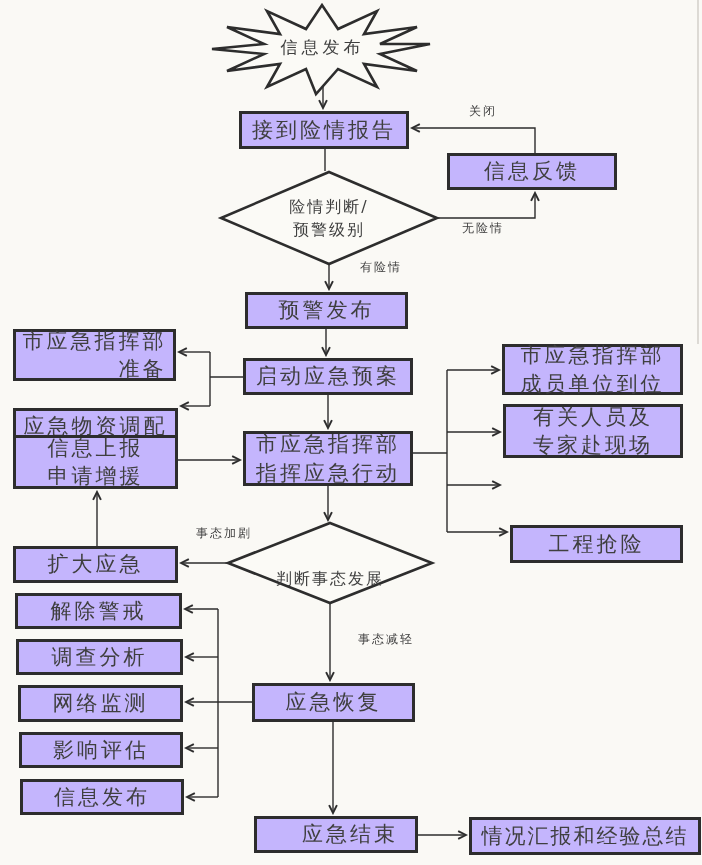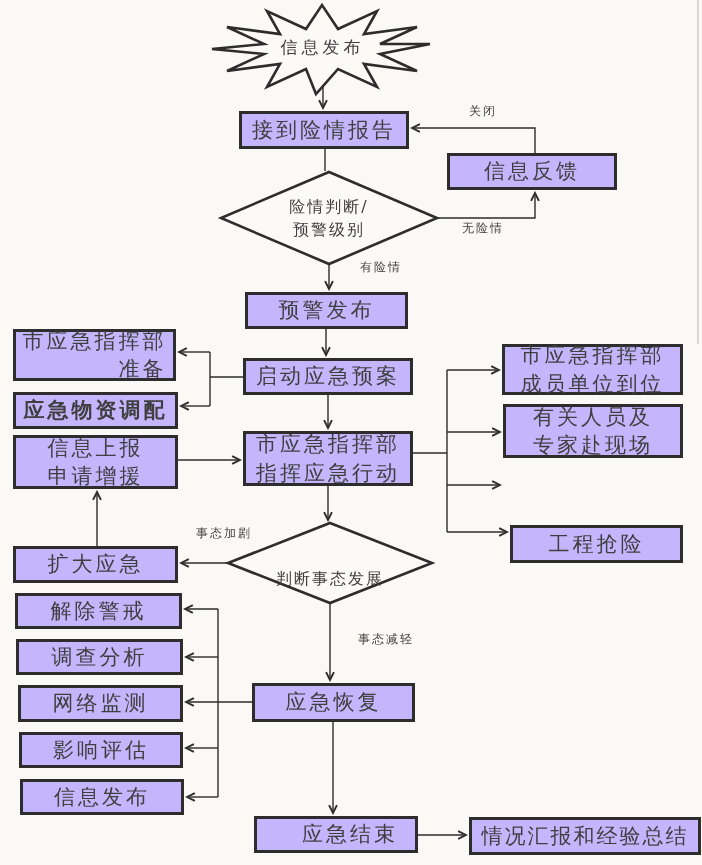--- a/index.html
+++ b/index.html
@@ -115,21 +115,21 @@
   <div class="shape-label" style="left:239px;top:190px;width:180px;height:56px;">险情判断/
 预警级别</div>
   <div class="shape-label" style="left:240px;top:551px;width:180px;height:25px;margin-top:15px;">判断事态发展</div>
 
   <div class="node" style="left:239px;top:111px;width:170px;height:38px;">接到险情报告</div>
   <div class="node" style="left:447px;top:153px;width:170px;height:37px;">信息反馈</div>
   <div class="node" style="left:245px;top:292px;width:163px;height:37px;">预警发布</div>
   <div class="node" style="left:243px;top:358px;width:170px;height:37px;">启动应急预案</div>
   <div class="node" style="left:13px;top:329px;width:163px;height:52px;">市应急指挥部
 准备</div>
-  <div class="node" style="left:13px;top:392px;width:165px;height:37px;font-weight:bold;">应急物资调配</div>
+  <div class="node" style="left:13px;top:408px;width:165px;height:37px;">应急物资调配</div>
   <div class="node" style="left:13px;top:435px;width:165px;height:54px;">信息上报
 申请增援</div>
   <div class="node" style="left:243px;top:431px;width:170px;height:55px;">市应急指挥部
 指挥应急行动</div>
   <div class="node" style="left:502px;top:344px;width:181px;height:51px;">市应急指挥部
 成员单位到位</div>
   <div class="node" style="left:503px;top:404px;width:180px;height:54px;">有关人员及
 专家赴现场</div>
   <div class="node" style="left:510px;top:513px;width:173px;height:38px;margin-top:12px;">工程抢险</div>
   <div class="node" style="left:13px;top:546px;width:165px;height:37px;">扩大应急</div>

